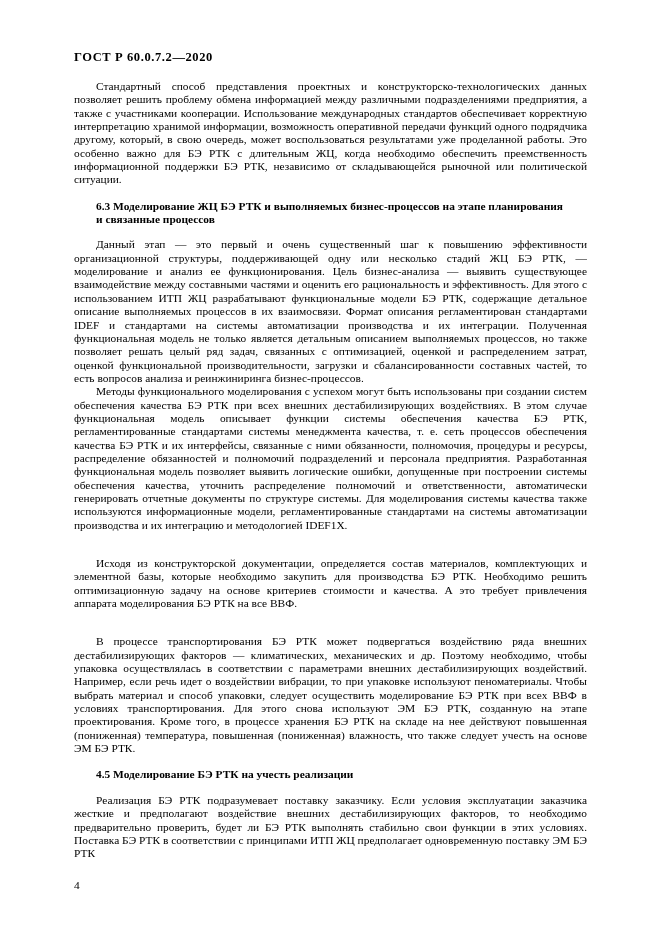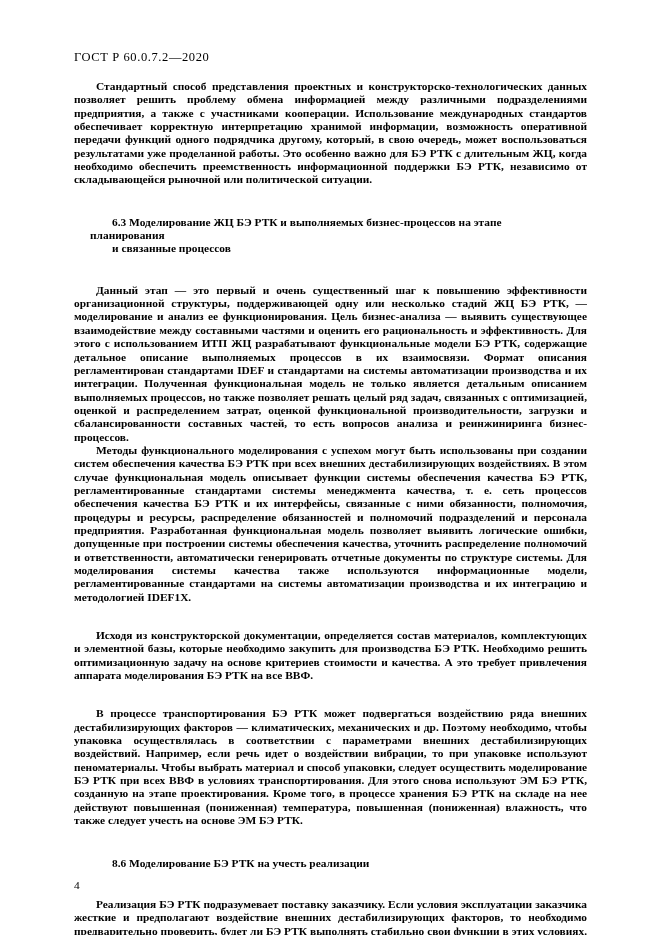--- a/index.html
+++ b/index.html
@@ -20,44 +20,43 @@
     width: 661px;
     height: 935px;
     box-sizing: border-box;
     padding: 0;
   }
   .header {
     position: absolute;
     top: 50px;
     left: 74px;
     font-family: "Liberation Serif", serif;
-    font-weight: normal;
+    font-weight: bold;
     font-size: 12.5px;
     letter-spacing: 0.6px;
     white-space: nowrap;
   }
   .content {
     position: absolute;
     top: 80px;
     left: 74px;
     width: 513px;
   }
   p.body-par {
     margin: 0 0 0 0;
     text-align: justify;
     text-indent: 22px;
     font-size: 11.4px;
     line-height: 13.35px;
     font-family: "Liberation Serif", serif;
     hyphens: auto;
-    font-weight: bold;
     -webkit-hyphens: auto;
   }
   h3.section-head {
-    margin: 16px;
+    margin: 0;
     padding: 0;
     text-indent: 22px;
     font-size: 11.4px;
     line-height: 13.35px;
     font-weight: bold;
     font-family: "Liberation Serif", serif;
     text-align: left;
   }
   h3.section-head .cont {
     display: block;
@@ -101,21 +100,21 @@
 
     <p class="body-par">Исходя из конструкторской документации, определяется состав материалов, комплектующих и элементной базы, которые необходимо закупить для производства БЭ РТК. Необходимо решить оптимизационную задачу на основе критериев стоимости и качества. А это требует привлечения аппарата моделирования БЭ РТК на все ВВФ.</p>
 
     <div class="sp-before-head"></div>
     <div class="sp-after-head"></div>
 
     <p class="body-par">В процессе транспортирования БЭ РТК может подвергаться воздействию ряда внешних дестабилизирующих факторов — климатических, механических и др. Поэтому необходимо, чтобы упаковка осуществлялась в соответствии с параметрами внешних дестабилизирующих воздействий. Например, если речь идет о воздействии вибрации, то при упаковке используют пеноматериалы. Чтобы выбрать материал и способ упаковки, следует осуществить моделирование БЭ РТК при всех ВВФ в условиях транспортирования. Для этого снова используют ЭМ БЭ РТК, созданную на этапе проектирования. Кроме того, в процессе хранения БЭ РТК на складе на нее действуют повышенная (пониженная) температура, повышенная (пониженная) влажность, что также следует учесть на основе ЭМ БЭ РТК.</p>
 
     <div class="sp-before-head"></div>
     <h3 class="section-head">
-      <span>8.6</span>
+      <span>4.5</span>
       <span>Моделирование БЭ РТК на учесть реализации</span>
     </h3>
     <div class="sp-after-head"></div>
 
     <p class="body-par">Реализация БЭ РТК подразумевает поставку заказчику. Если условия эксплуатации заказчика жесткие и предполагают воздействие внешних дестабилизирующих факторов, то необходимо предварительно проверить, будет ли БЭ РТК выполнять стабильно свои функции в этих условиях. Поставка БЭ РТК в соответствии с принципами ИТП ЖЦ предполагает одновременную поставку ЭМ БЭ РТК</p>
 
   </div>
 
   <div class="page-number">4</div>
 

